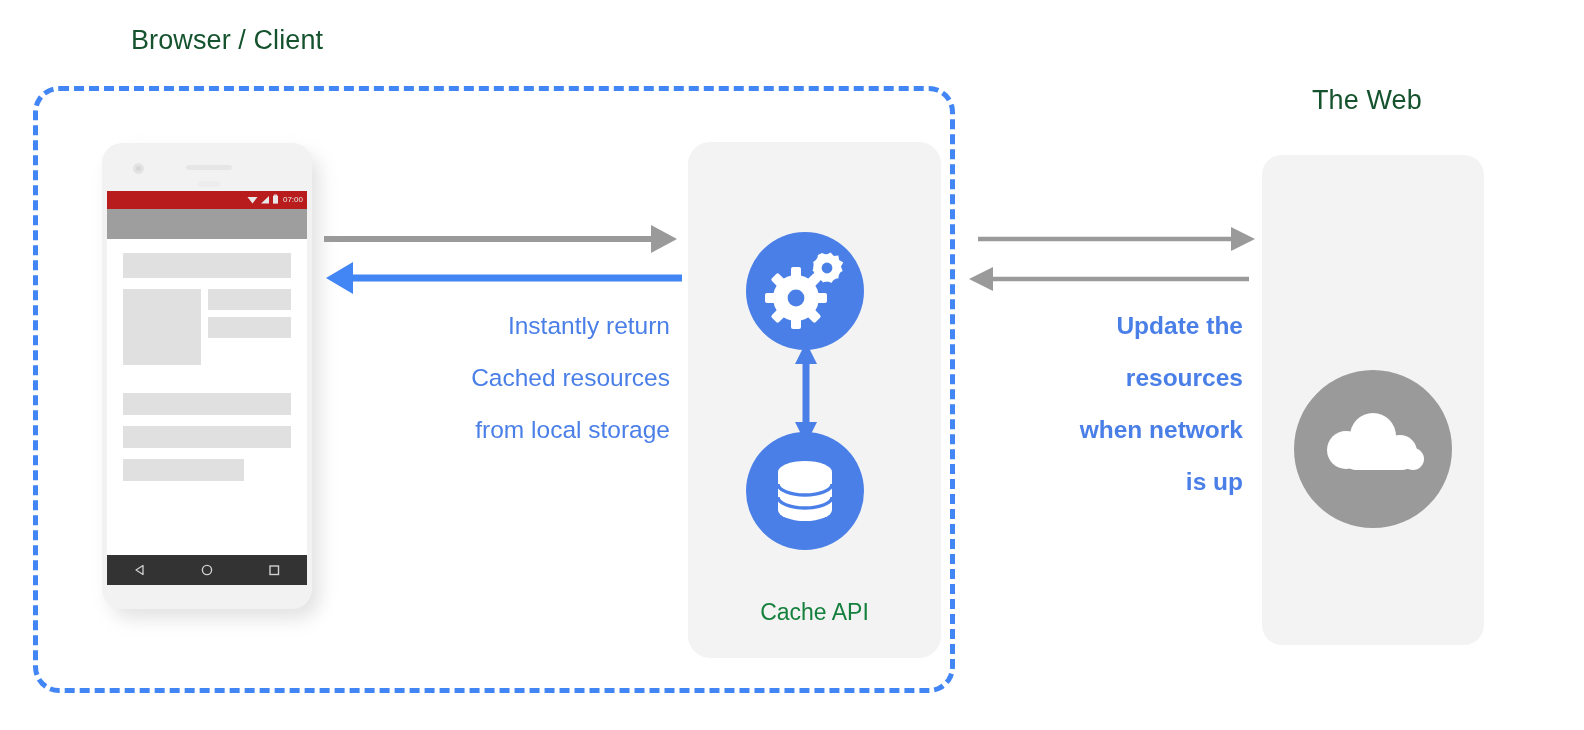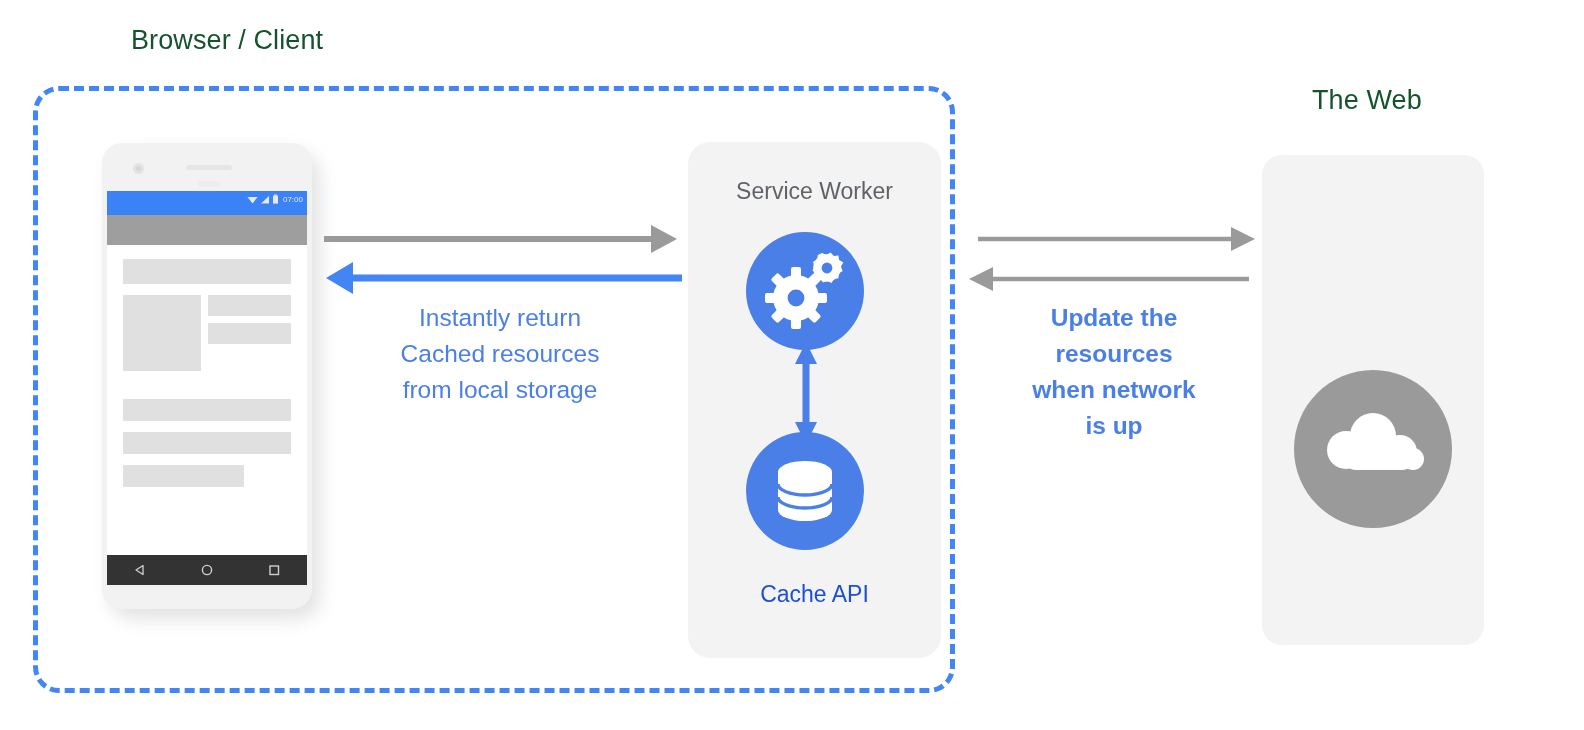--- a/index.html
+++ b/index.html
@@ -95,22 +95,22 @@
   }
   .phone-screen {
     position: absolute;
     left: 5px; top: 48px;
     width: 200px; height: 394px;
     background: #ffffff;
     overflow: hidden;
   }
   .status-bar {
     position: relative;
-    height: 24px;
-    background: #3b82f6;
+    height: 18px;
+    background: #b91c1c;
   }
   .status-icons {
     position: absolute;
     right: 4px; top: 3px;
     display: flex;
     align-items: center;
     gap: 2px;
   }
   .status-icons svg { display: block; }
   .status-time {
@@ -165,24 +165,24 @@
   #sw-title {
     position: absolute;
     left: 0; top: 36px;
     width: 100%;
     text-align: center;
     color: #5f6368;
     font-size: 23px;
   }
   #cache-title {
     position: absolute;
-    left: 0; bottom: 50px;
+    left: 0; bottom: 32px;
     width: 100%;
     text-align: center;
-    color: #1d4ed8;
+    color: #15803d;
     font-size: 23px;
   }
   .blue-circle {
     position: absolute;
     border-radius: 50%;
     background: #4a7fe8;
   }
   #gears-circle { left: 58px; top: 90px; width: 118px; height: 118px; }
   #db-circle    { left: 58px; top: 290px; width: 118px; height: 118px; }
   .blue-circle svg { position: absolute; left: 0; top: 0; }
@@ -220,22 +220,22 @@
   
   .arrow-svg { position: absolute; }
   #arrows-left  { left: 322px; top: 222px; width: 360px; height: 78px; }
   #arrows-right { left: 964px; top: 222px; width: 295px; height: 78px; }
 
   
   .arrow-label {
     position: absolute;
     color: #4a7fe8;
     font-size: 24.5px;
-    line-height: 36px;
-    text-align: center;
+    line-height: 52px;
+    text-align: right;
     white-space: pre-line;
   }
   #label-left  { left: 330px; top: 300px; width: 340px; }
   #label-right { left: 985px; top: 300px; width: 258px; font-weight: bold; }
 </style>
 </head>
 <body>
 
 <div class="caption" id="browser-caption">Browser / Client</div>
 
@@ -319,21 +319,20 @@
     <line x1="30" y1="56" x2="360" y2="56" stroke="#4285f4" stroke-width="7"></line>
     <path d="M31 40 L4 56 L31 72 Z" fill="#4285f4"></path>
   </g>
 </svg>
 
 <div class="arrow-label" id="label-left">Instantly return
 Cached resources
 from local storage</div>
 
 <div id="sw-panel">
-  <div id="sw-title">Service Worker</div>
 
   <div class="blue-circle" id="gears-circle">
     <svg width="118" height="118" viewBox="0 0 118 118">
 
       <g transform="translate(76,40)" fill="#ffffff">
         <path d="M0,-19 L4.4,-17.2 L8.6,-19.6 L11.8,-15.9 L16.4,-16.6 L17.1,-12 L21.3,-9.6 L18.9,-5.4 L20.7,-1 L16.5,1.4 L16.5,6.2 L11.9,6.9 L9.5,11.1 L5.3,8.7 L0.9,10.5 L-1.5,6.3 L-6.1,5.6 L-5.4,1 L-9.6,-1.4 L-7.2,-5.6 L-9,-10 L-4.8,-12.4 L-4.1,-17 Z"></path>
         <circle cx="5" cy="-4" r="13.8"></circle>
       </g>
       <circle cx="81" cy="36" r="5.4" fill="#4a7fe8"></circle>
 

